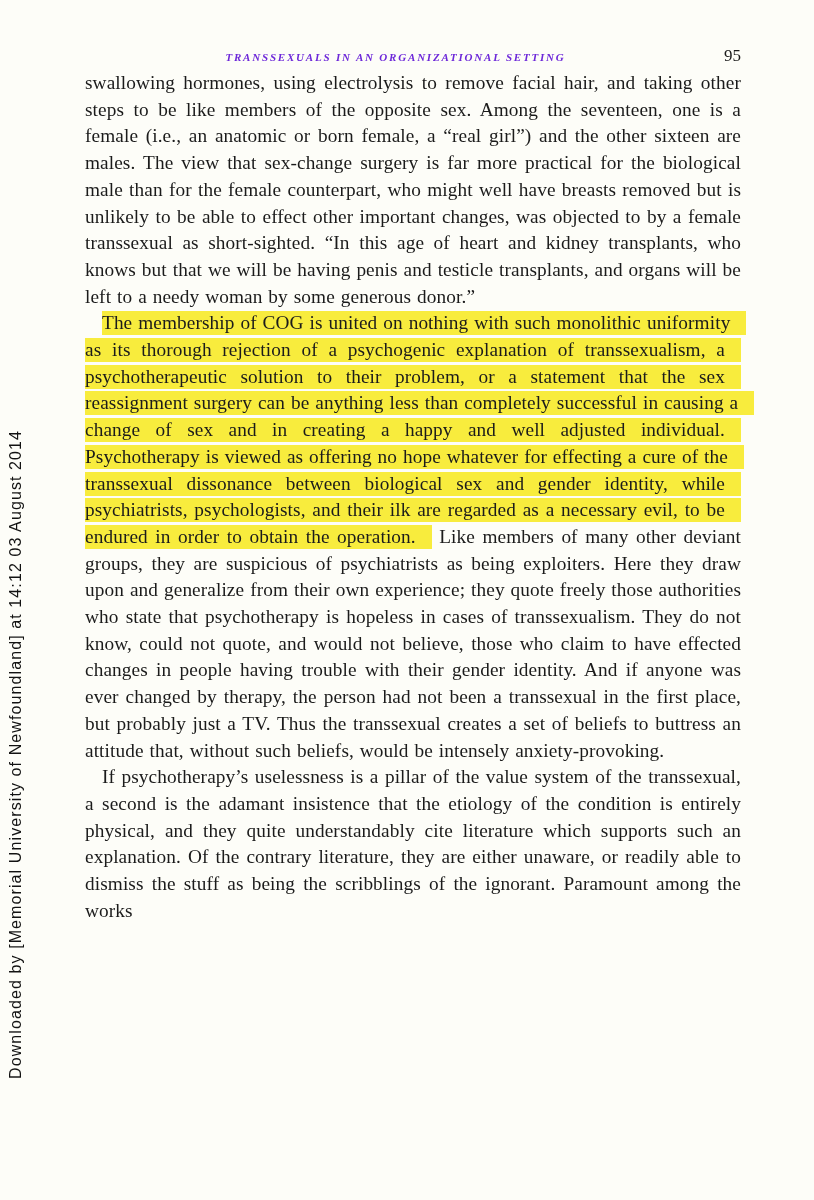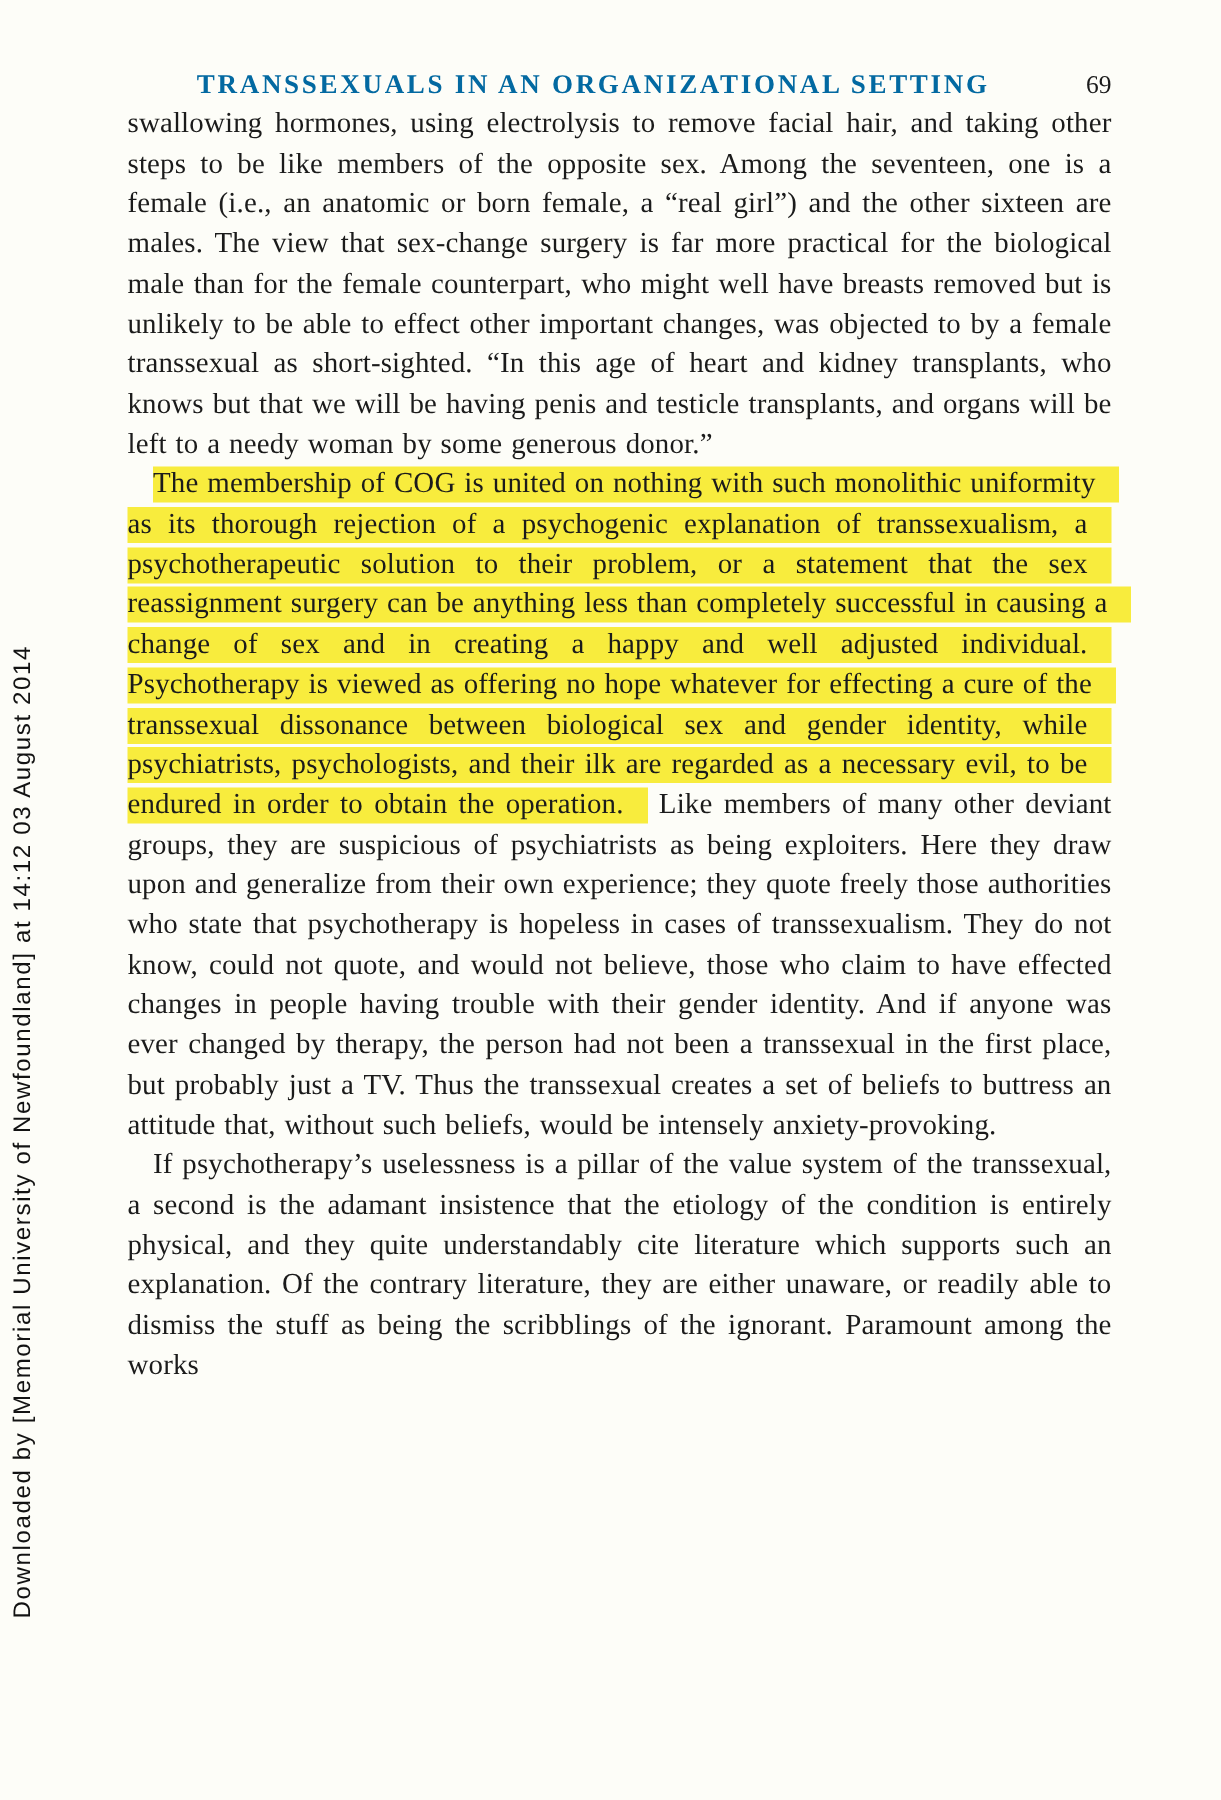--- a/index.html
+++ b/index.html
@@ -20,24 +20,25 @@
     position: absolute;
     top: 46px;
     left: 85px;
     width: 656px;
     display: flex;
     align-items: baseline;
   }
   .running-title {
     flex: 1;
     text-align: center;
-    font-size: 18px;
+    font-size: 11px;
     font-weight: bold;
     letter-spacing: 1.8px;
-    color: #0369a1;
+    color: #6d28d9;
+    font-style: italic;
   }
   .page-number {
     font-size: 17px;
     padding-left: 18px;
   }
   .body-text {
     position: absolute;
     top: 70px;
     left: 85px;
     width: 656px;
@@ -72,21 +73,21 @@
 </style>
 </head>
 <body>
 
 <div class="page">
 
   <div class="watermark">Downloaded by [Memorial University of Newfoundland] at 14:12 03 August 2014</div>
 
   <div class="header">
     <span class="running-title">TRANSSEXUALS IN AN ORGANIZATIONAL SETTING</span>
-    <span class="page-number">69</span>
+    <span class="page-number">95</span>
   </div>
 
   <div class="body-text">
     <p class="para">swallowing hormones, using electrolysis to remove facial hair, and taking other steps to be like members of the opposite sex. Among the seventeen, one is a female (i.e., an anatomic or born female, a “real girl”) and the other sixteen are males. The view that sex-change surgery is far more practical for the biological male than for the female counterpart, who might well have breasts removed but is unlikely to be able to effect other important changes, was objected to by a female transsexual as short-sighted. “In this age of heart and kidney transplants, who knows but that we will be having penis and testicle transplants, and organs will be left to a needy woman by some generous donor.”</p>
     <p class="para indent"><span class="highlight">The membership of COG is united on nothing with such monolithic uniformity as its thorough rejection of a psychogenic explanation of transsexualism, a psychotherapeutic solution to their problem, or a statement that the sex reassignment surgery can be anything less than completely successful in causing a change of sex and in creating a happy and well adjusted individual. Psychotherapy is viewed as offering no hope whatever for effecting a cure of the transsexual dissonance between biological sex and gender identity, while psychiatrists, psychologists, and their ilk are regarded as a necessary evil, to be endured in order to obtain the operation.</span><span> Like members of many other deviant groups, they are suspicious of psychiatrists as being exploiters. Here they draw upon and generalize from their own experience; they quote freely those authorities who state that psychotherapy is hopeless in cases of transsexualism. They do not know, could not quote, and would not believe, those who claim to have effected changes in people having trouble with their gender identity. And if anyone was ever changed by therapy, the person had not been a transsexual in the first place, but probably just a TV. Thus the transsexual creates a set of beliefs to buttress an attitude that, without such beliefs, would be intensely anxiety-provoking.</span></p>
     <p class="para indent">If psychotherapy’s uselessness is a pillar of the value system of the transsexual, a second is the adamant insistence that the etiology of the condition is entirely physical, and they quite understandably cite literature which supports such an explanation. Of the contrary literature, they are either unaware, or readily able to dismiss the stuff as being the scribblings of the ignorant. Paramount among the works</p>
   </div>
 
 </div>
 

